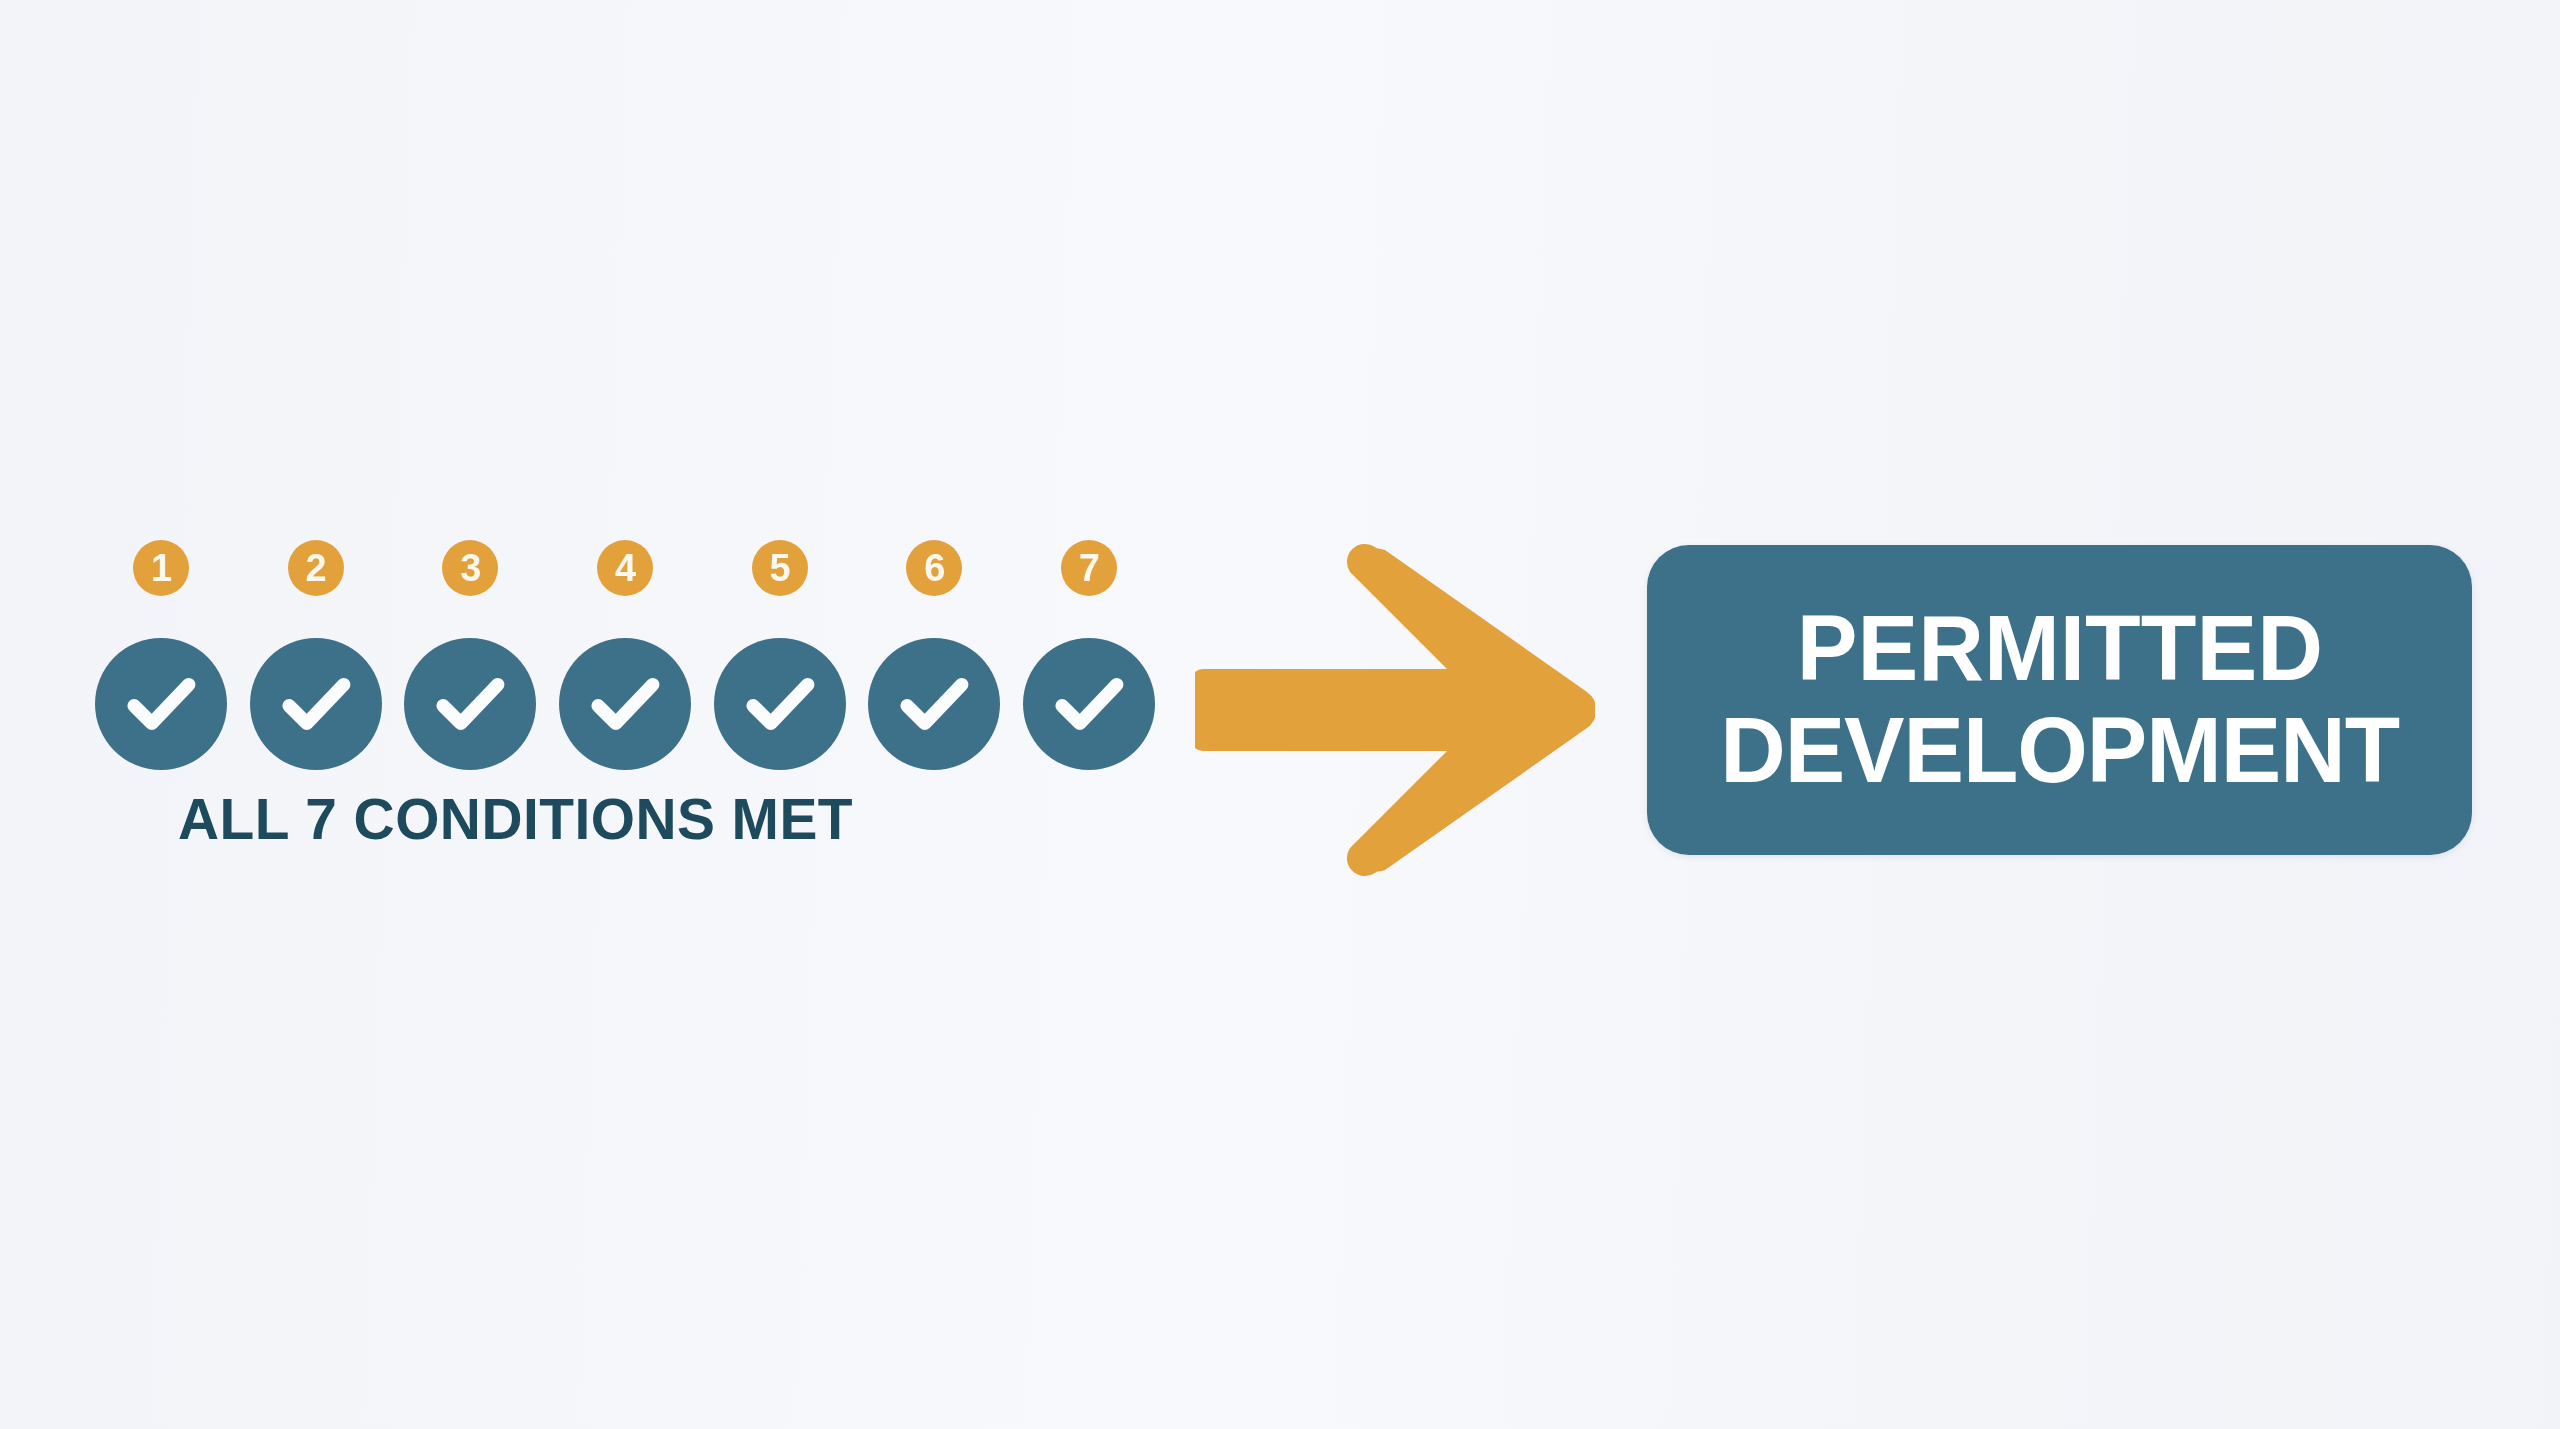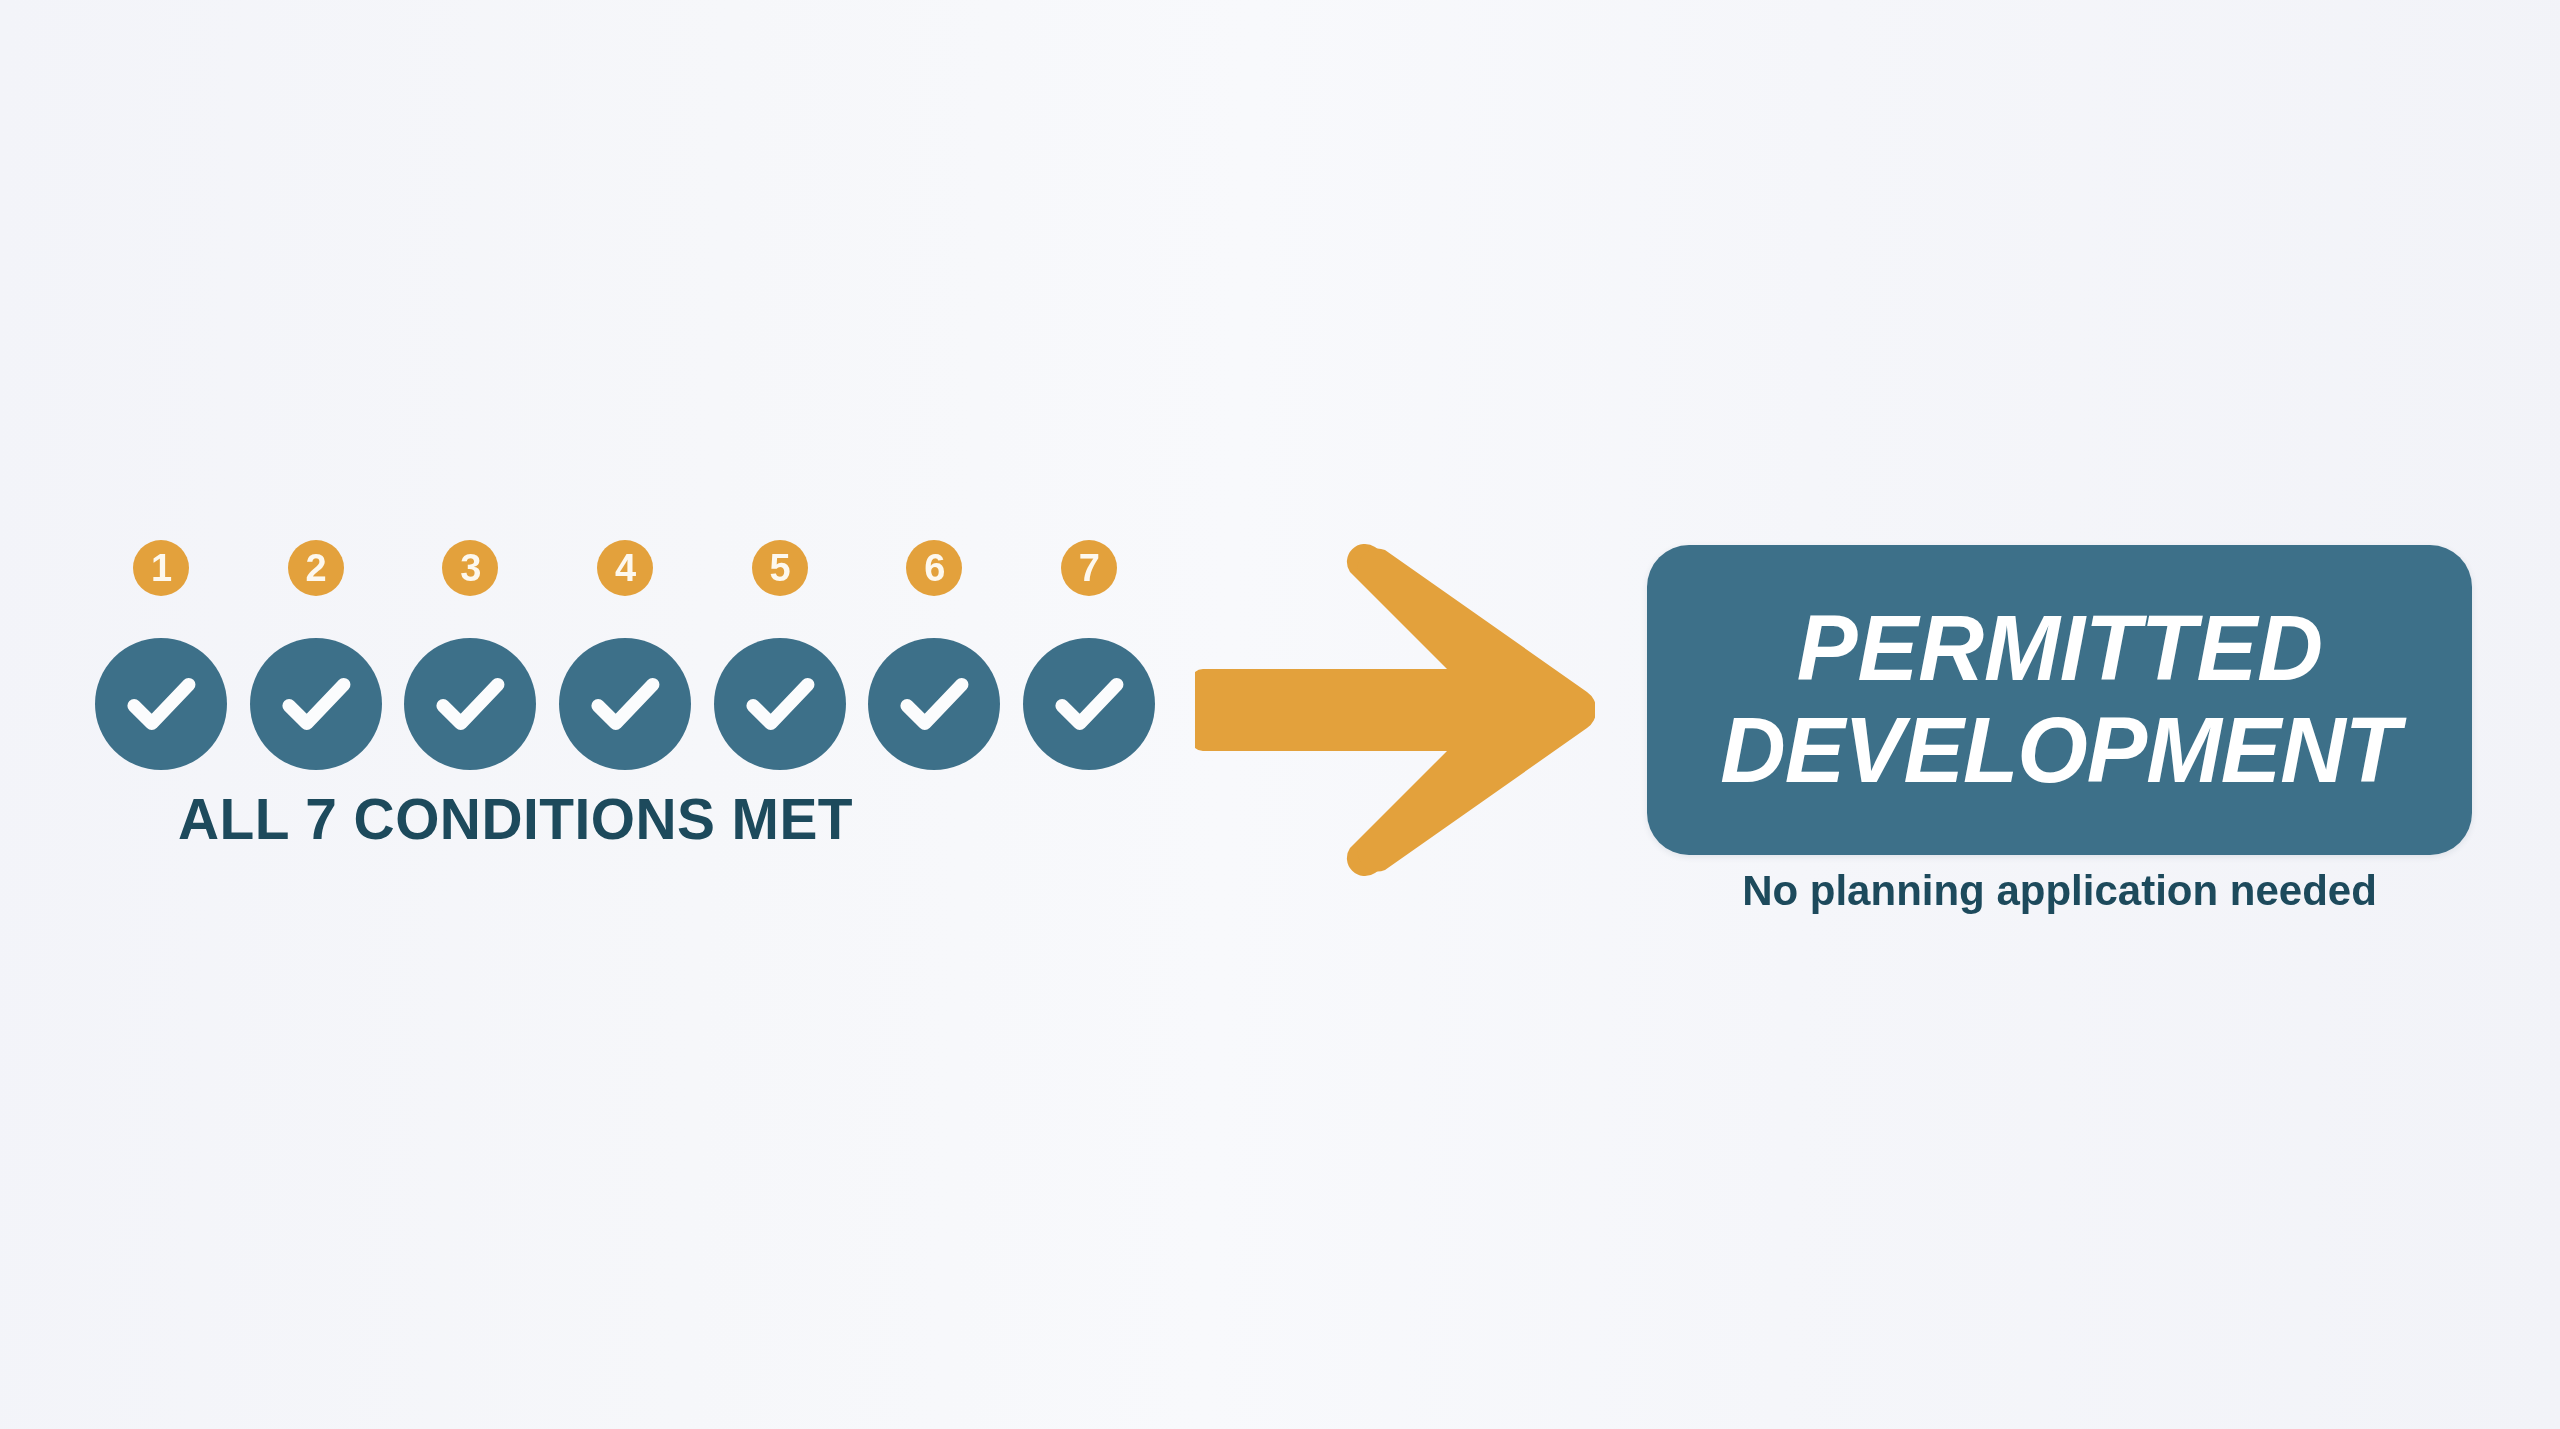--- a/index.html
+++ b/index.html
@@ -132,21 +132,20 @@
     top: 0;
     width: 825px;
     height: 310px;
     border-radius: 42px;
     background: #3d7089;
     display: flex;
     flex-direction: column;
     align-items: center;
     justify-content: center;
     box-shadow: 0 2px 6px rgba(40,70,90,0.10);
-    font-style: italic;
   }
 
   .outcome-line {
     color: #ffffff;
     font-weight: bold;
     font-family: "Liberation Sans", sans-serif;
     line-height: 1.02;
     white-space: nowrap;
     text-align: center;
   }
@@ -285,16 +284,15 @@
                A22 22 0 0 1 392 188 L190 330 A20 20 0 0 1 163 308
                L260 211 L8 211 A12 12 0 0 1 -4 199 L-4 141 A12 12 0 0 1 8 129 Z" fill="#e3a13c"></path>
     </svg>
   </div>
 
   <div id="outcome-group">
     <div id="outcome-badge">
       <div class="outcome-line" id="outcome-line-1">PERMITTED</div>
       <div class="outcome-line" id="outcome-line-2">DEVELOPMENT</div>
     </div>
-    <div id="outcome-subtitle">No planning application needed</div>
   </div>
 
 </div>
 
 </body></html>

